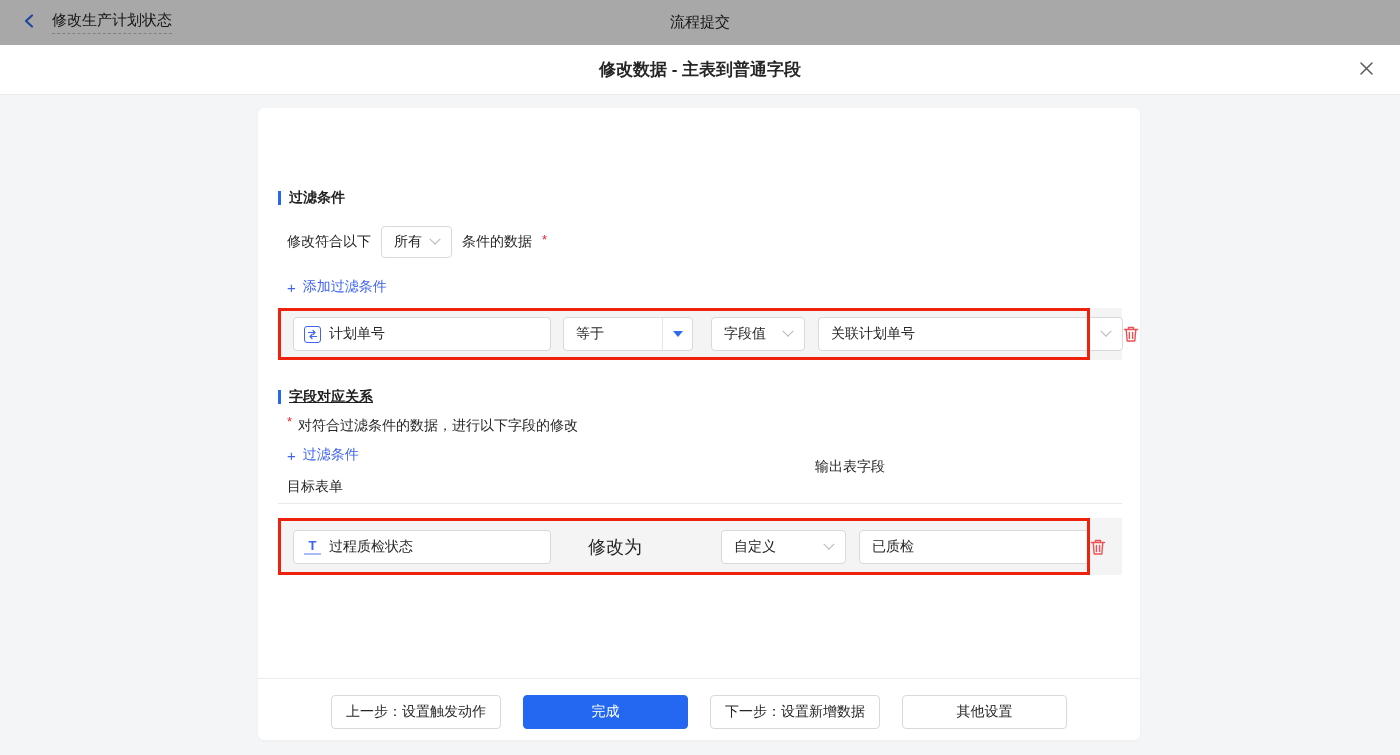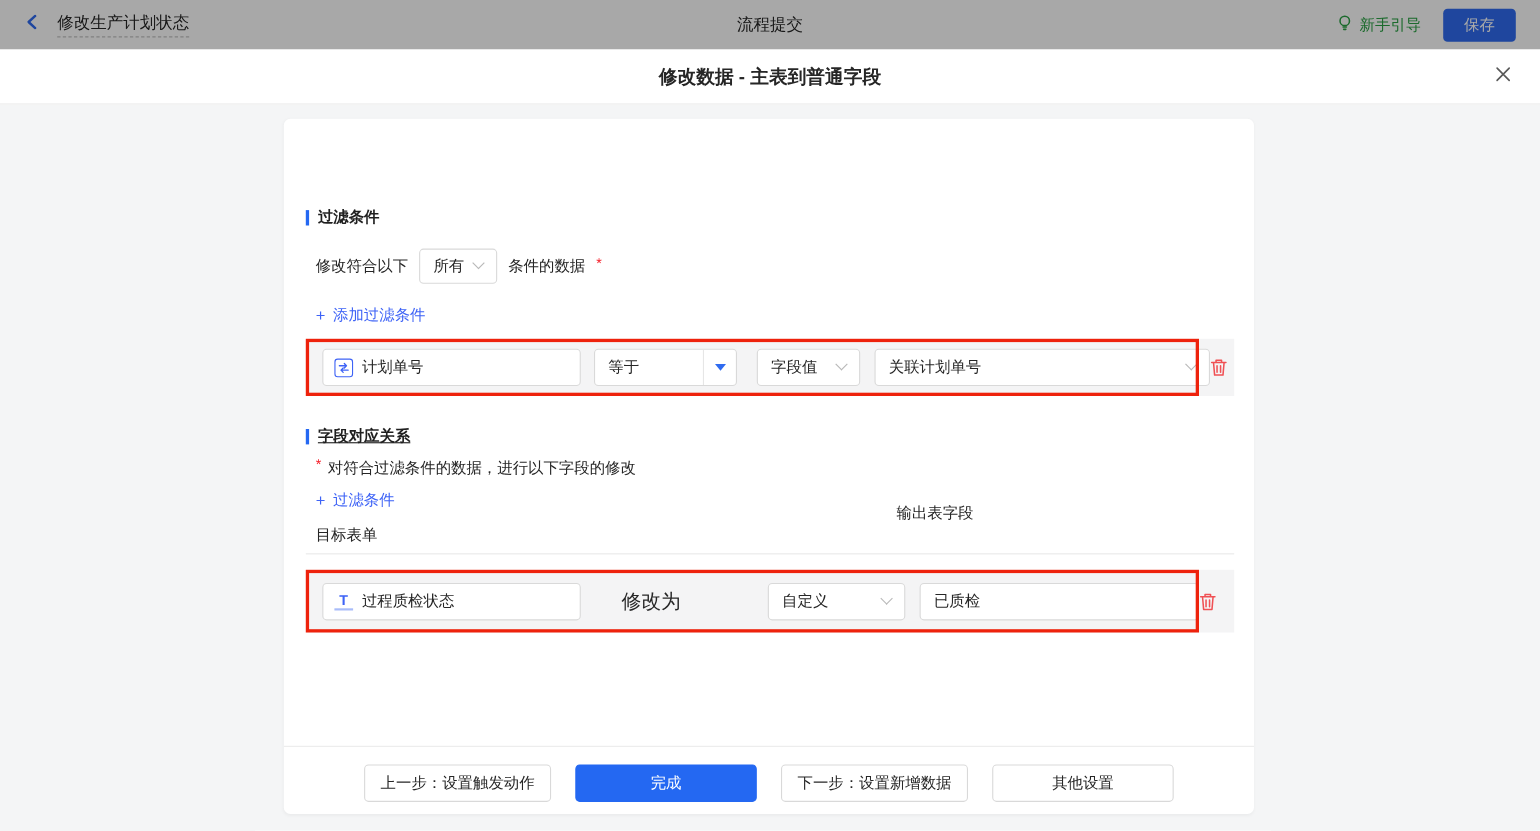--- a/index.html
+++ b/index.html
@@ -45,21 +45,21 @@
               font-size:14px; cursor:pointer; }
   .plus { font-size:15px; }
 
   .row-strip { position:absolute; left:20px; width:844px; background:#f4f4f5;
                display:flex; align-items:center; padding-left:15px; }
   .red-rect { position:absolute; left:20px; width:812px; border:3px solid #ee220c;
               pointer-events:none; z-index:4; }
 
   .fld { height:34px; background:#fff; border:1px solid #d9d9d9; border-radius:4px;
          display:flex; align-items:center; font-size:14px; color:#262626; flex-shrink:0; }
-  .fld-with-icon { width:235px; padding:0 10px; gap:8px; }
+  .fld-with-icon { width:258px; padding:0 10px; gap:8px; }
   .sq-icon { width:17px; height:17px; border:1px solid #3e63f6; border-radius:3px;
              display:flex; align-items:center; justify-content:center; flex-shrink:0; }
   .t-icon { width:17px; height:17px; display:flex; align-items:center; justify-content:center;
             color:#3e63f6; font-weight:bold; font-size:13px; border-bottom:2px solid #a9bcf9; flex-shrink:0; }
 
   .fld-op { width:130px; padding:0; margin-left:12px; }
   .fld-op .op-label { flex:1; padding-left:12px; }
   .op-caret-zone { width:30px; height:100%; display:flex; align-items:center; justify-content:center;
                    border-left:1px solid #e6e6e6; cursor:pointer; }
   .caret-down { width:0; height:0; border-left:5px solid transparent; border-right:5px solid transparent;
@@ -94,33 +94,20 @@
 <div class="topbar">
   <div class="back-btn">
     <span>
       <svg width="16" height="16" viewBox="0 0 16 16" fill="none">
         <polyline points="10,2.5 4,8 10,13.5" stroke="#2f6bf0" stroke-width="2.2" stroke-linecap="round" stroke-linejoin="round"></polyline>
       </svg>
     </span>
   </div>
   <span class="tb-title">修改生产计划状态</span>
   <div class="tb-center">流程提交</div>
-  <div class="tb-right">
-    <div class="guide">
-      <span>
-        <svg width="15" height="16" viewBox="0 0 15 16" fill="none">
-          <circle cx="7.5" cy="6" r="4.3" stroke="#2ba245" stroke-width="1.4"></circle>
-          <path d="M6 11.5h3" stroke="#2ba245" stroke-width="1.4" stroke-linecap="round"></path>
-          <path d="M6.5 13.7h2" stroke="#2ba245" stroke-width="1.4" stroke-linecap="round"></path>
-        </svg>
-      </span>
-      <span>新手引导</span>
-    </div>
-    <button class="save-btn">保存</button>
-  </div>
 </div>
 <div class="topbar-mask"></div>
 
 <div class="modal-header">
   <div class="modal-title">修改数据 - 主表到普通字段</div>
   <div class="close-btn">
     <span>
       <svg width="15" height="15" viewBox="0 0 15 15">
         <path d="M2 2 L13 13 M13 2 L2 13" stroke="#595959" stroke-width="1.5" stroke-linecap="round"></path>
       </svg>

